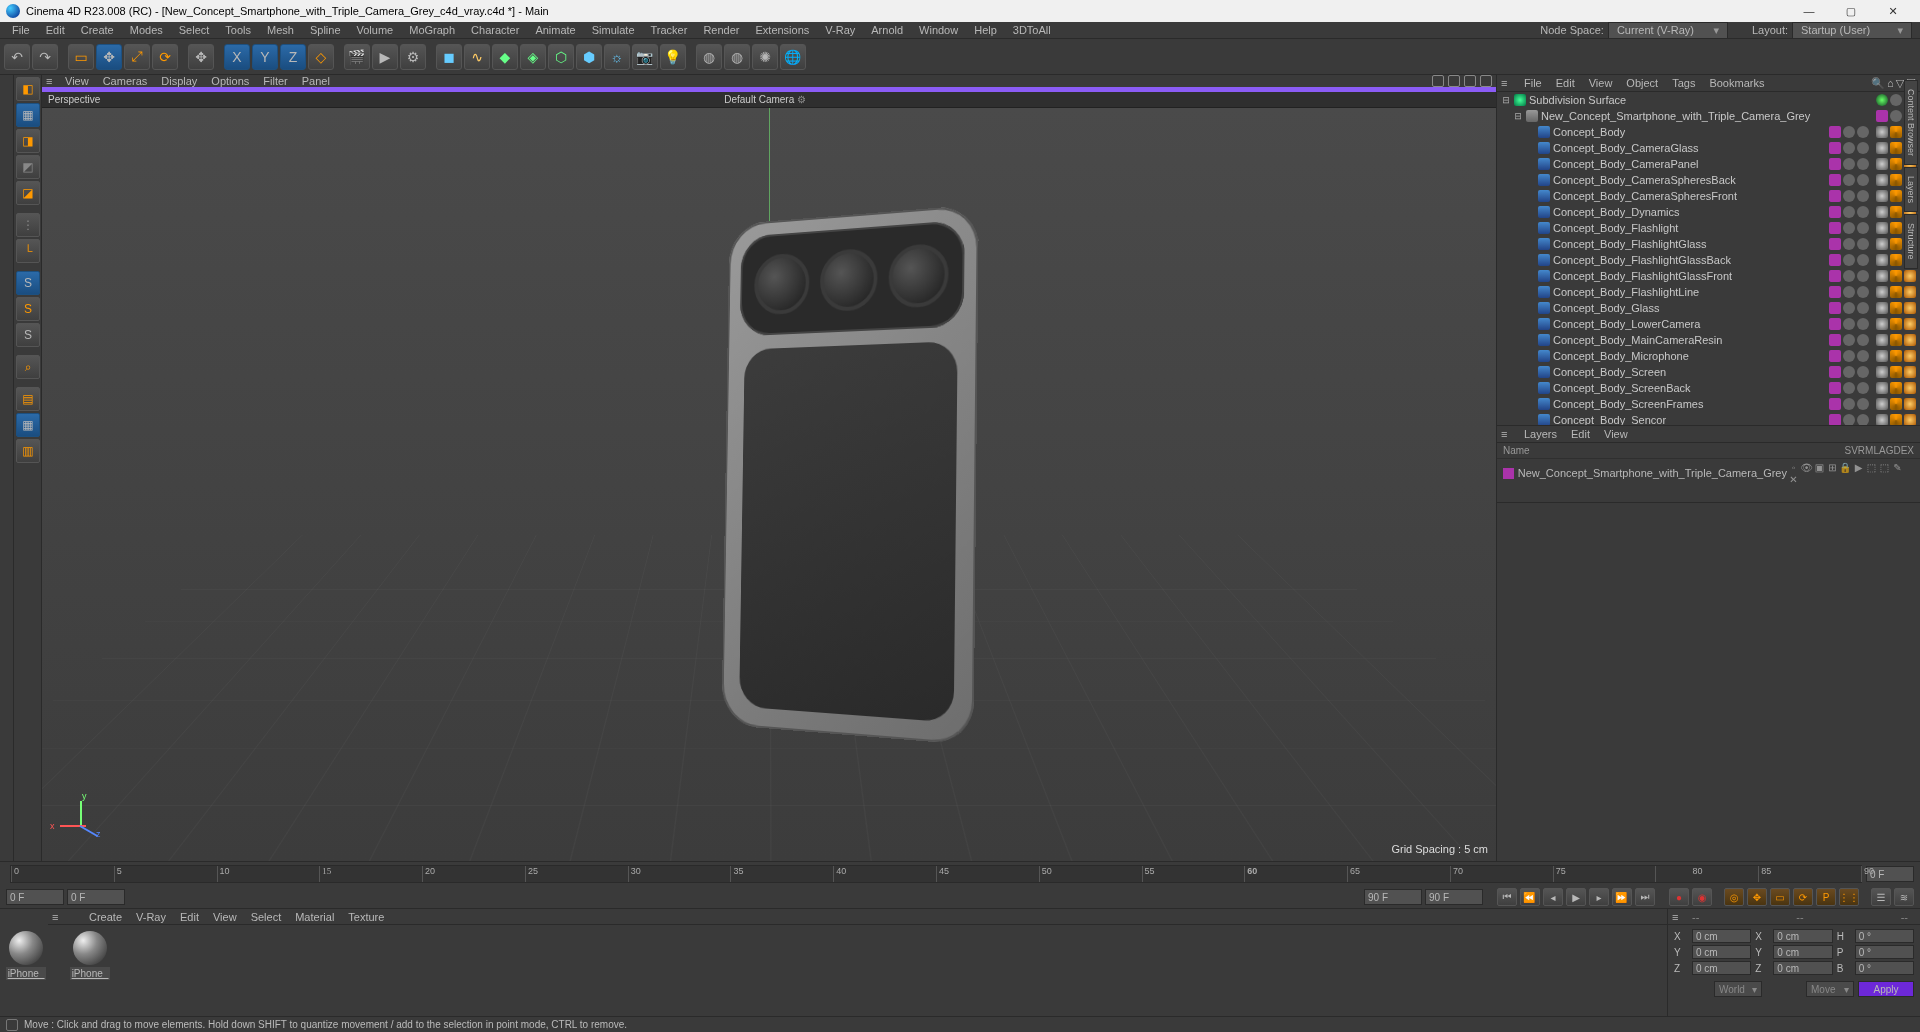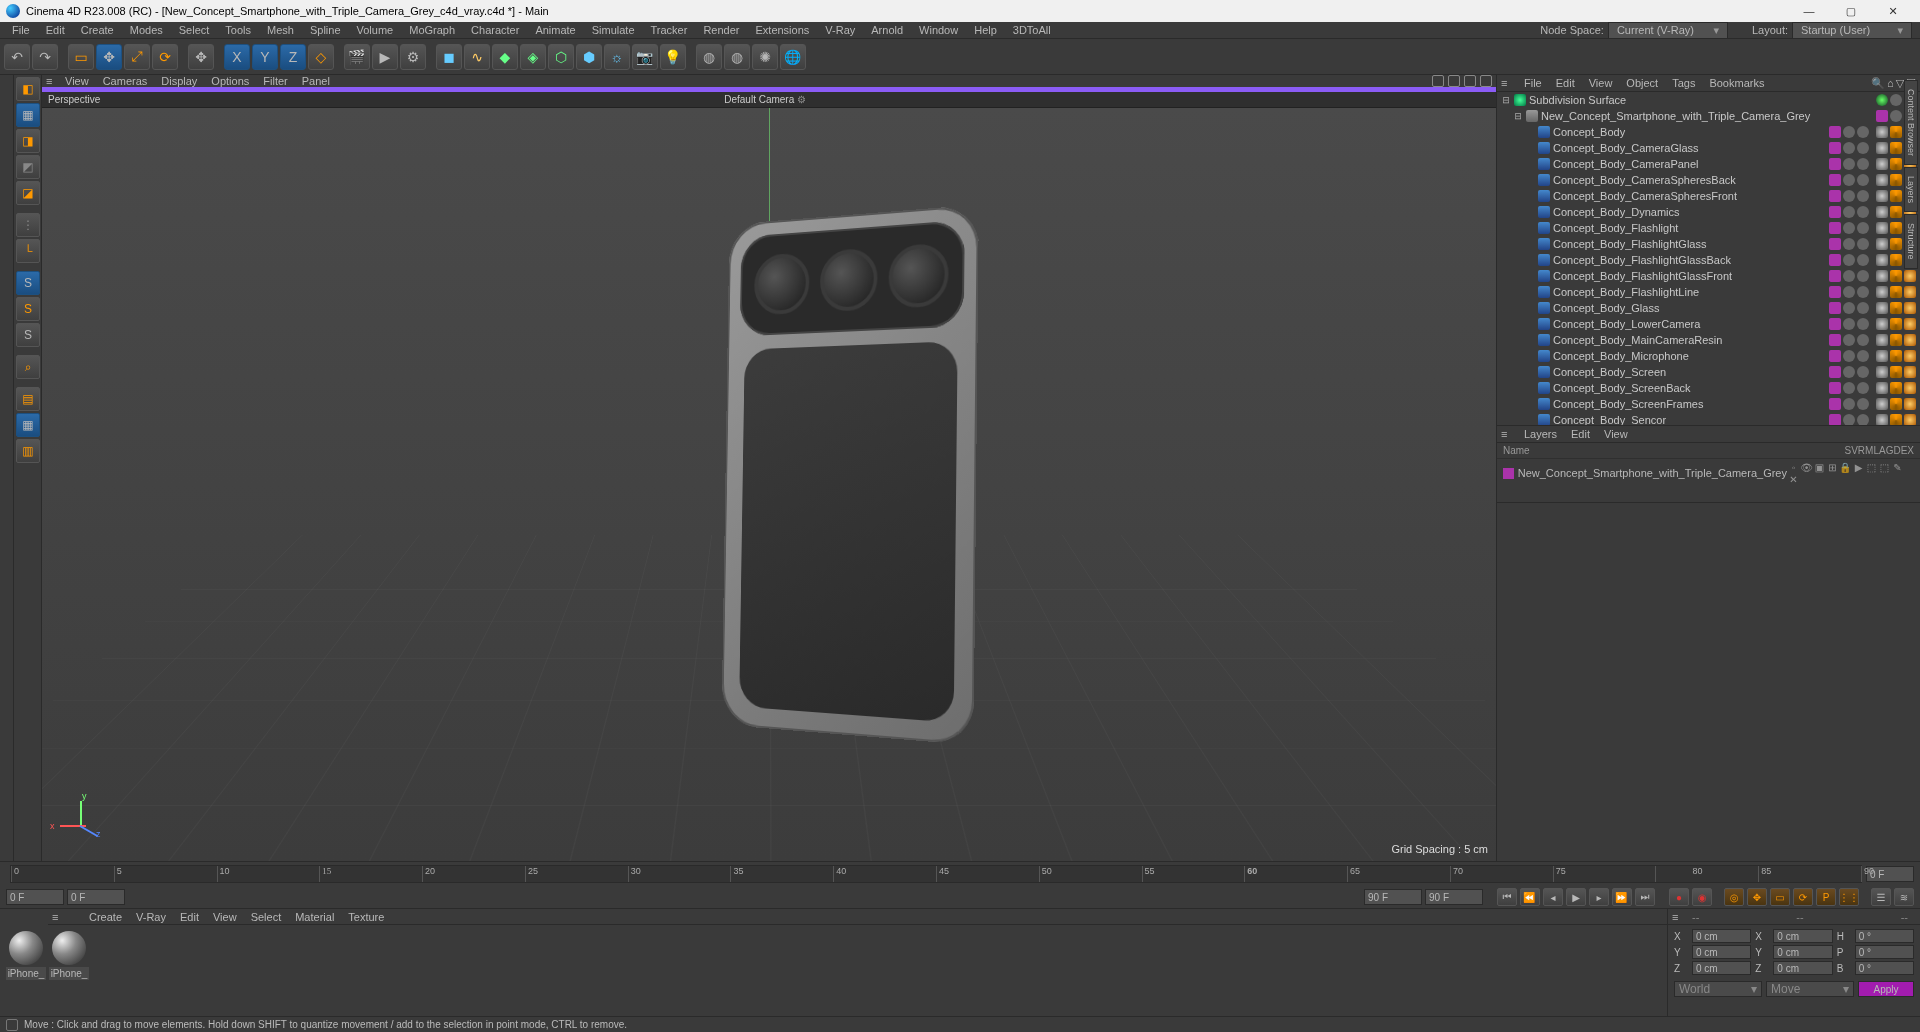--- a/index.html
+++ b/index.html
@@ -108,34 +108,34 @@
 .play-spacer { flex:1; }
 .pbtn { width:20px; height:18px; background: linear-gradient(#555,#3f3f3f); border:1px solid #555; border-radius:2px; display:flex; align-items:center; justify-content:center; font-size:10px; }
 .pbtn.rec { color:#d33; }
 .pbtn.orange{ color:#f90; background: linear-gradient(#6a4a20,#4a3410);}
 
 
 .lower-row { flex:1; display:flex; border-top:1px solid #2a2a2a; }
 .mat-panel { flex: 1; display:flex; flex-direction:column; border-right:1px solid #2a2a2a; }
 .mat-menubar { height:16px; display:flex; align-items:center; padding:0 4px; gap:18px; border-bottom:1px solid #2a2a2a;margin-left:48px; }
 .mat-menubar .menu-item{ padding:0 7px; font-size:11px; }
-.mat-body { flex:1; display:flex; gap:3px; padding:6px; }
+.mat-body { flex:1; display:flex; gap:24px; padding:6px;text-decoration:underline; }
 .mat-item { width:40px; text-align:center; }
 .mat-ball { width:34px; height:34px; border-radius:50%; background: radial-gradient(circle at 30% 28%, #eee, #888 40%, #222); margin:0 auto 2px; }
 .mat-item .lbl { font-size:10px; background:#4a4a4a; padding:1px 0; overflow:hidden; white-space:nowrap; }
 
 .attr-panel { width:252px; display:flex; flex-direction:column; }
 .attr-menu { height:16px; display:flex; align-items:center; padding:0 4px; border-bottom:1px solid #2a2a2a; }
 .attr-menu .dash { padding:0 8px; color:#888; }
 .coord-grid { display:grid; grid-template-columns: 14px 1fr 14px 1fr 14px 1fr; gap:2px 4px; padding:4px 6px; align-items:center; }
 .coord-grid .lbl { font-size:10px; color:#bbb; }
 .coord-grid .fld { height:14px; background:#515151; border:1px solid #2a2a2a; font-size:10px; padding:0 3px; display:flex; align-items:center; }
 .attr-bot { display:flex; gap:4px; padding:2px 6px; }
-.attr-bot .sel { flex:1; height:16px; background:#4a4a4a; border:1px solid #2a2a2a; font-size:12px; padding:0 4px; display:flex; align-items:center; justify-content:space-between; color:#888;}
-.attr-bot .apply { width:56px; height:16px; background:#a21caf; border:1px solid #2a2a2a; font-size:10px; display:flex;align-items:center;justify-content:center; }
+.attr-bot .sel { flex:1; height:16px; background:#4a4a4a; border:1px solid #2a2a2a; font-size:10px; padding:0 4px; display:flex; align-items:center; justify-content:space-between; color:#888;margin-left:40px;}
+.attr-bot .apply { width:56px; height:16px; background:#6d28d9; border:1px solid #2a2a2a; font-size:10px; display:flex;align-items:center;justify-content:center; }
 
 
 .status { height:16px; background:#3a3a3a; border-top:1px solid #2a2a2a; display:flex; align-items:center; padding:0 6px; font-size:10px; color:#bbb; }
 .status .ico { width:12px;height:12px; border:1px solid #777; border-radius:2px; margin-right:6px; }
 
 .far-left { width:14px; background:#3a3a3a; border-right:1px solid #2a2a2a; }
 .ham { display:inline-block; width:12px; }
 .ham::before { content:"≡"; }
 
 ::-webkit-scrollbar{width:10px;height:10px;} ::-webkit-scrollbar-track{background:#333;} ::-webkit-scrollbar-thumb{background:#555;}

